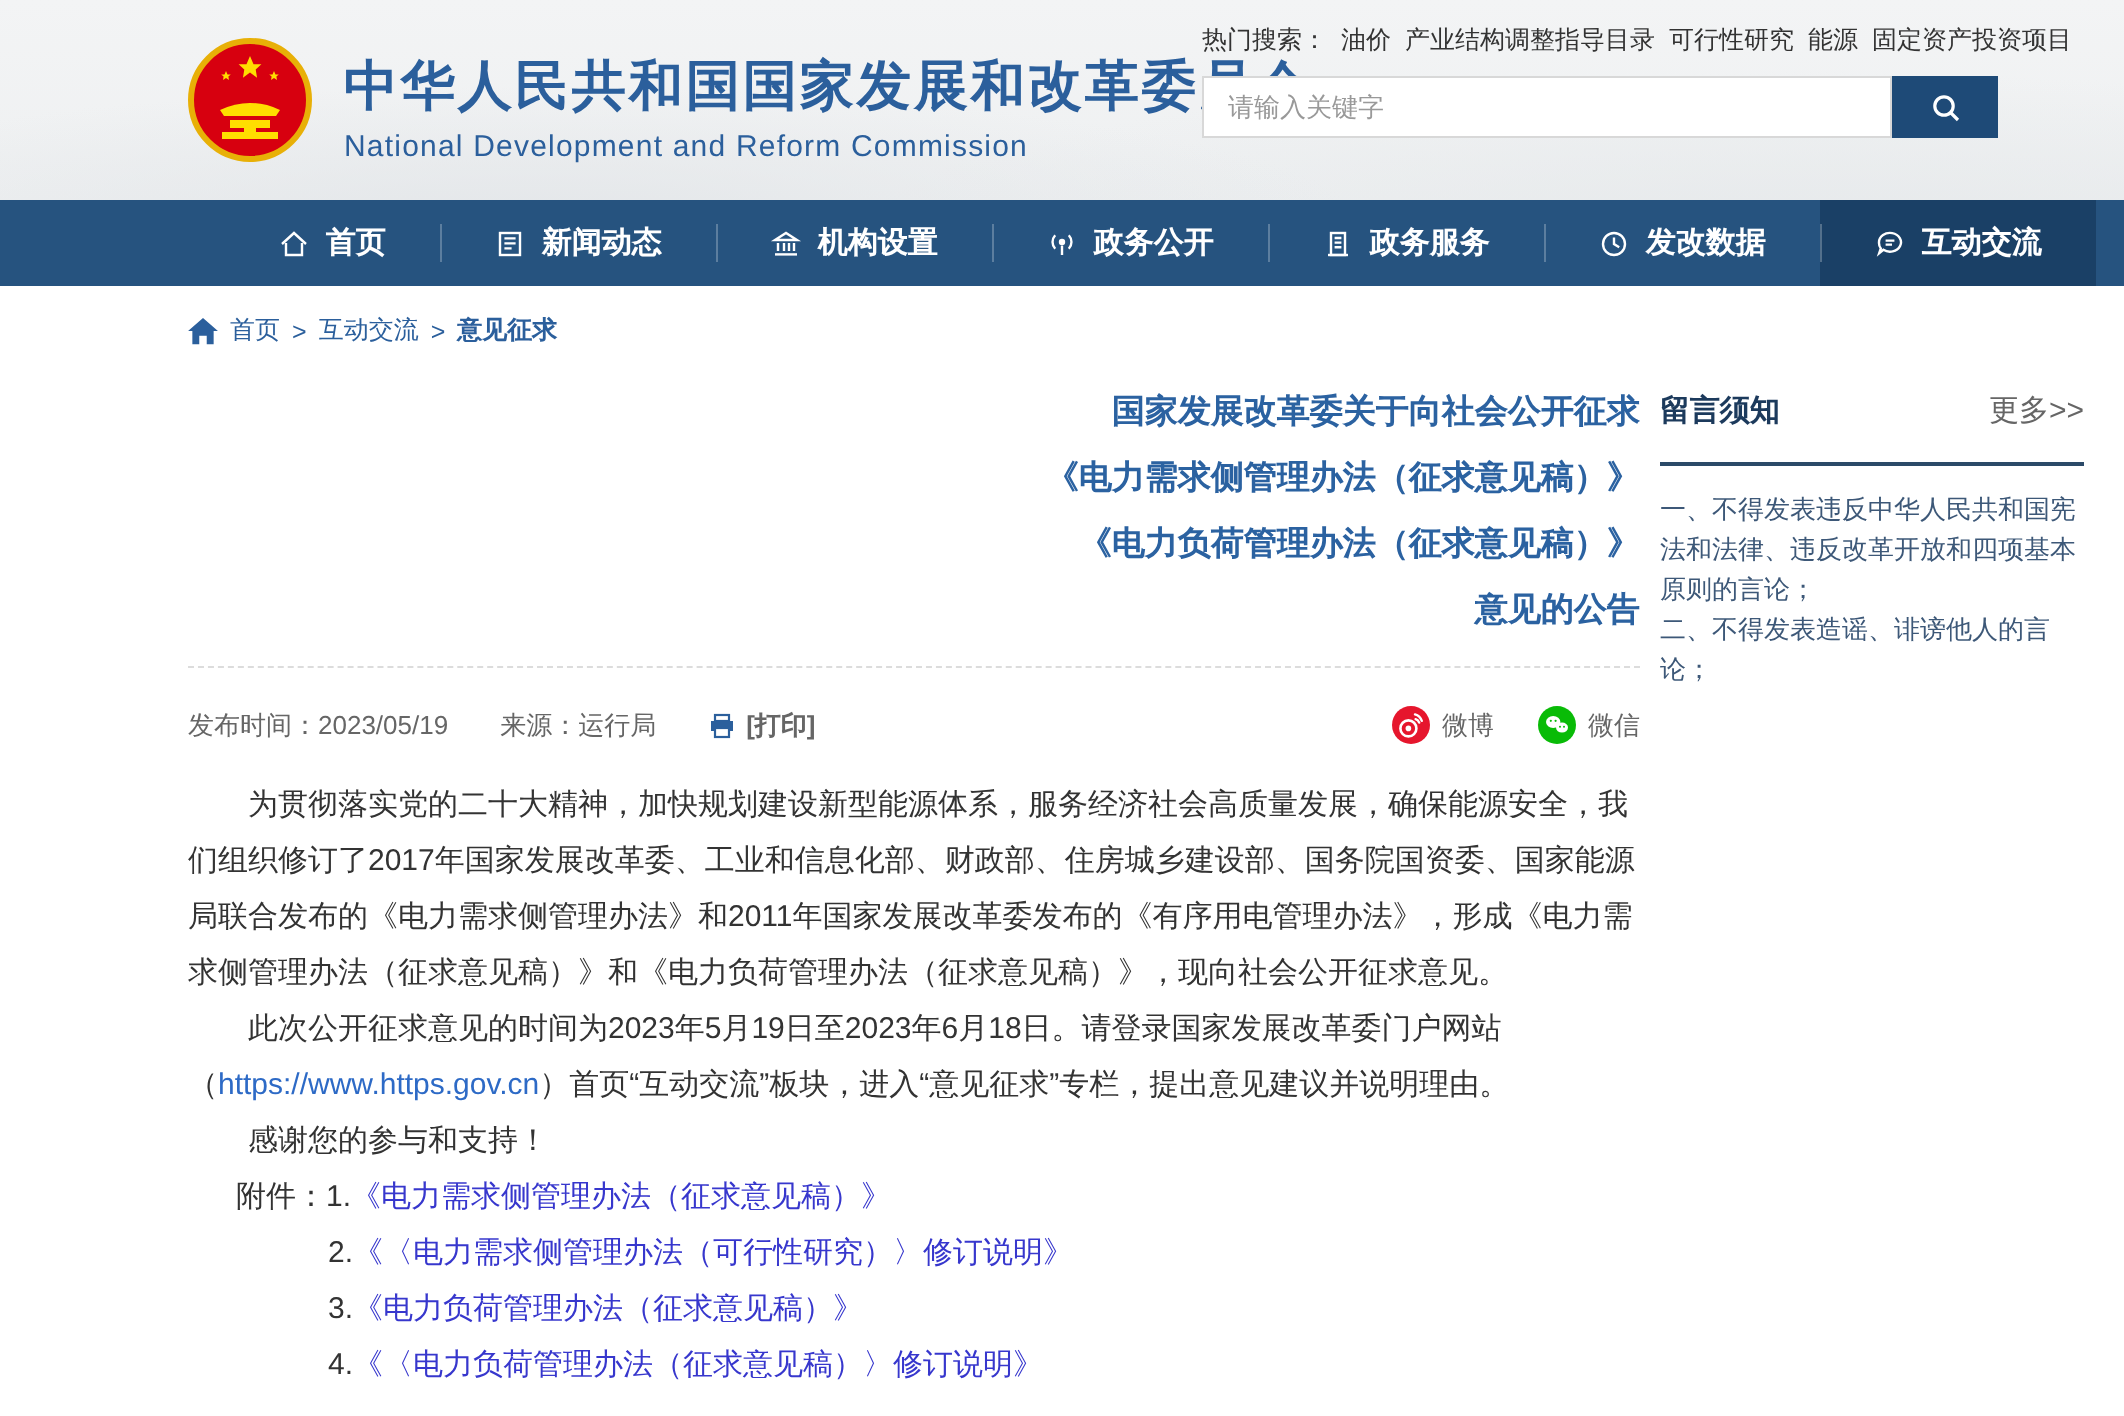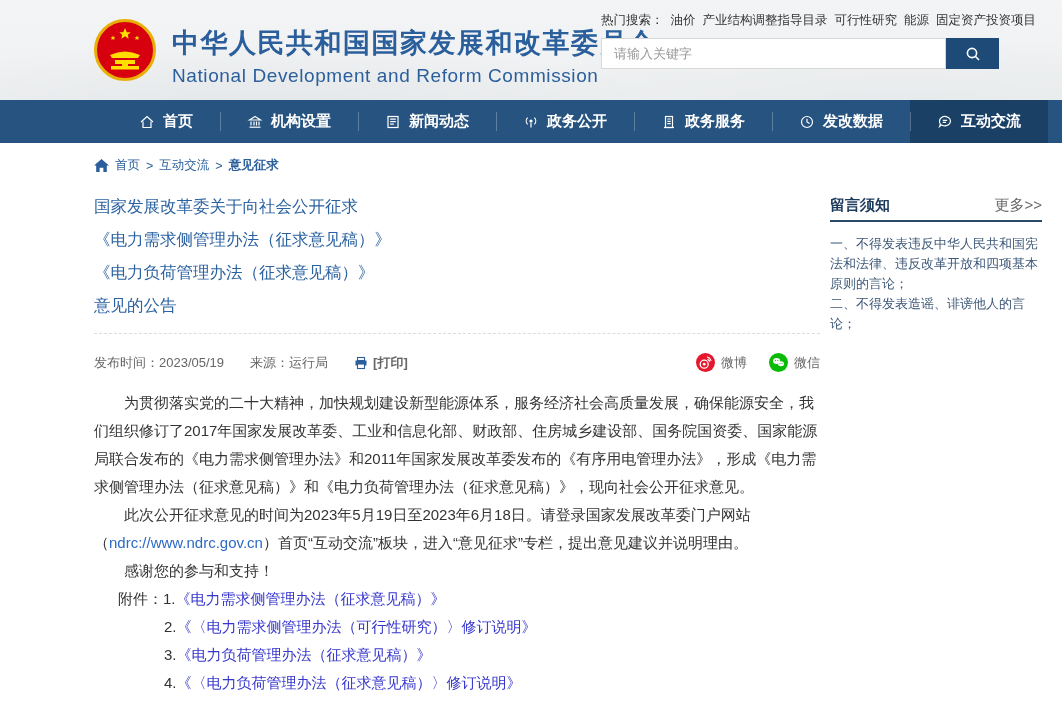--- a/index.html
+++ b/index.html
@@ -9,21 +9,21 @@
 
   
   .header { position:absolute; top:0; left:0; width:1062px; height:100px;
     background:
       radial-gradient(ellipse 700px 120px at 25% 115%, #e3e6e9 0%, rgba(227,230,233,0) 60%),
       radial-gradient(ellipse 800px 140px at 85% 120%, #e6e9eb 0%, rgba(230,233,235,0) 60%),
       linear-gradient(#f3f4f5,#eef0f1); }
   .logo { position:absolute; left:93px; top:18px; width:64px; height:64px; }
   .titles { position:absolute; left:172px; top:25px; }
   .title-cn { font-size:27px; font-weight:bold; color:#2b5f9c; letter-spacing:1.5px; }
-  .title-en { font-size:19px; color:#2b5f9c; margin-top:4px; letter-spacing:0.6px; }
+  .title-en { font-size:15px; color:#2b5f9c; margin-top:4px; letter-spacing:0.6px; }
   .header-right { position:absolute; left:601px; top:12px; width:400px; }
   .hot-row { font-size:12.5px; color:#333; white-space:nowrap; }
   .hot-row .term { margin-left:7px; cursor:pointer; }
   .search-row { margin-top:9px; display:flex;align-items:center; }
   .search-input { width:345px; height:31px; border:1px solid #d8d8d8; background:#fff;
     padding:0 12px; font-size:13px; color:#333; outline:none; }
   .search-input::placeholder { color:#999; }
   .search-btn { width:53px; height:31px; background:#1e4a77; border:none; cursor:pointer;
     display:flex; align-items:center; justify-content:center; }
 
@@ -38,40 +38,40 @@
 
   
   .breadcrumb { position:absolute; top:157px; left:94px; display:flex; align-items:center;
     gap:6px; font-size:12.5px; color:#2b5f9c; }
   .breadcrumb .crumb { cursor:pointer; }
   .breadcrumb .sep { color:#2b5f9c; }
   .breadcrumb .crumb.current { font-weight:bold; }
 
   
   .article { position:absolute; left:94px; top:186px; width:726px; }
-  .art-title { text-align:left; font-size:16.5px; font-weight:normal; color:#2b62a1;
+  .art-title { text-align:right; font-size:16.5px; font-weight:bold; color:#2b62a1;
     line-height:25px; margin-top:8px; }
   .divider { margin-top:15px; border-bottom:1px dashed #dcdcdc; }
   .meta-row { margin-top:19px; display:flex; justify-content:space-between; align-items:center; }
   .meta-left { display:flex; align-items:center; gap:26px; font-size:13px; color:#666; }
   .print-link { display:flex; align-items:center; gap:5px; cursor:pointer; color:#666;font-weight:bold; }
   .share { display:flex; align-items:center; gap:22px; font-size:13px; color:#666; }
   .share-item { display:flex; align-items:center; gap:6px; cursor:pointer; }
   .body-text { margin-top:17px; font-size:15px; color:#333; line-height:28px; }
   .body-text p { text-indent:2em; }
   .link-url { color:#2d6ac6; text-decoration:none; cursor:pointer; }
   .attach-block { margin-top:0; }
   .attach-line { padding-left:24px; }
   .attach-line.indent { padding-left:70px; }
   .attach-link { color:#3737cd; text-decoration:none; cursor:pointer; }
 
   
   .sidebar { position:absolute; left:830px; top:196px; width:212px; }
   .sb-head { display:flex; justify-content:space-between; align-items:flex-start;
-    border-bottom:2px solid #2b4a68; padding-bottom:5px; }
+    border-bottom:2px solid #2b4a68; padding-bottom:16px; }
   .sb-title { font-size:15px; font-weight:bold; color:#1c3a5c; }
   .sb-more { font-size:15px; color:#666; cursor:pointer; }
   .sb-rules { margin-top:12px; font-size:13px; line-height:20px; color:#3d5878; }
 
   .icon { flex:0 0 auto; display:inline-flex; }
 </style>
 </head>
 <body>
 
 <div class="page">
@@ -125,35 +125,35 @@
         <svg width="16" height="16" viewBox="0 0 16 16" fill="none" stroke="#fff" stroke-width="1.2">
           <path d="M2 8 L8 2.5 L14 8"></path>
             <path d="M4 7.5 V13.5 H12 V7.5"></path>
         </svg>
       </span>
       <span>首页</span>
     </div>
     <div class="nav-item">
       <span class="icon">
         <svg width="16" height="16" viewBox="0 0 16 16" fill="none" stroke="#fff" stroke-width="1.2">
+          <rect x="3" y="2.5" width="10" height="11"></rect>
+            <path d="M5.2 5.2 H10.8 M5.2 7.7 H10.8 M5.2 10.2 H8.8"></path>
+        </svg>
+      </span>
+      <span>新闻动态</span>
+    </div>
+    <div class="nav-item">
+      <span class="icon">
+        <svg width="16" height="16" viewBox="0 0 16 16" fill="none" stroke="#fff" stroke-width="1.2">
           <path d="M2.5 6 L8 2.5 L13.5 6 Z"></path>
             <path d="M4 7.5 V11.5 M7 7.5 V11.5 M9.5 7.5 V11.5 M12 7.5 V11.5"></path>
             <path d="M2.5 13.2 H13.5"></path>
         </svg>
       </span>
       <span>机构设置</span>
-    </div>
-    <div class="nav-item">
-      <span class="icon">
-        <svg width="16" height="16" viewBox="0 0 16 16" fill="none" stroke="#fff" stroke-width="1.2">
-          <rect x="3" y="2.5" width="10" height="11"></rect>
-            <path d="M5.2 5.2 H10.8 M5.2 7.7 H10.8 M5.2 10.2 H8.8"></path>
-        </svg>
-      </span>
-      <span>新闻动态</span>
     </div>
     <div class="nav-item">
       <span class="icon">
         <svg width="16" height="16" viewBox="0 0 16 16" fill="none" stroke="#fff" stroke-width="1.2">
           <circle cx="8" cy="7" r="1.6" fill="#fff" stroke="none"></circle>
           <path d="M4.6 10.4 a5 5 0 0 1 0-6.8 M11.4 3.6 a5 5 0 0 1 0 6.8"></path>
             <path d="M8 8.8 V13.5"></path>
         </svg>
       </span>
       <span>政务公开</span>
@@ -248,21 +248,21 @@
                 <circle cx="13" cy="10.4" r="0.5" fill="#09bb07"></circle>
             </svg>
           </span>
           <span>微信</span>
         </span>
       </div>
     </div>
 
     <div class="body-text">
       <p>为贯彻落实党的二十大精神，加快规划建设新型能源体系，服务经济社会高质量发展，确保能源安全，我们组织修订了2017年国家发展改革委、工业和信息化部、财政部、住房城乡建设部、国务院国资委、国家能源局联合发布的《电力需求侧管理办法》和2011年国家发展改革委发布的《有序用电管理办法》，形成《电力需求侧管理办法（征求意见稿）》和《电力负荷管理办法（征求意见稿）》，现向社会公开征求意见。</p>
-      <p><span>此次公开征求意见的时间为2023年5月19日至2023年6月18日。请登录国家发展改革委门户网站（</span><a class="link-url">ndrc://www.ndrc.gov.cn</a><span>）首页“互动交流”板块，进入“意见征求”专栏，提出意见建议并说明理由。</span></p>
+      <p><span>此次公开征求意见的时间为2023年5月19日至2023年6月18日。请登录国家发展改革委门户网站（</span><a class="link-url">https://www.https.gov.cn</a><span>）首页“互动交流”板块，进入“意见征求”专栏，提出意见建议并说明理由。</span></p>
       <p>感谢您的参与和支持！</p>
 
       <div class="attach-block">
         <div class="attach-line">
           <span>附件：</span><span>1.</span><a class="attach-link">《电力需求侧管理办法（征求意见稿）》</a>
         </div>
         <div class="attach-line indent">
           <span>2.</span><a class="attach-link">《〈电力需求侧管理办法（可行性研究）〉修订说明》</a>
         </div>
         <div class="attach-line indent">

